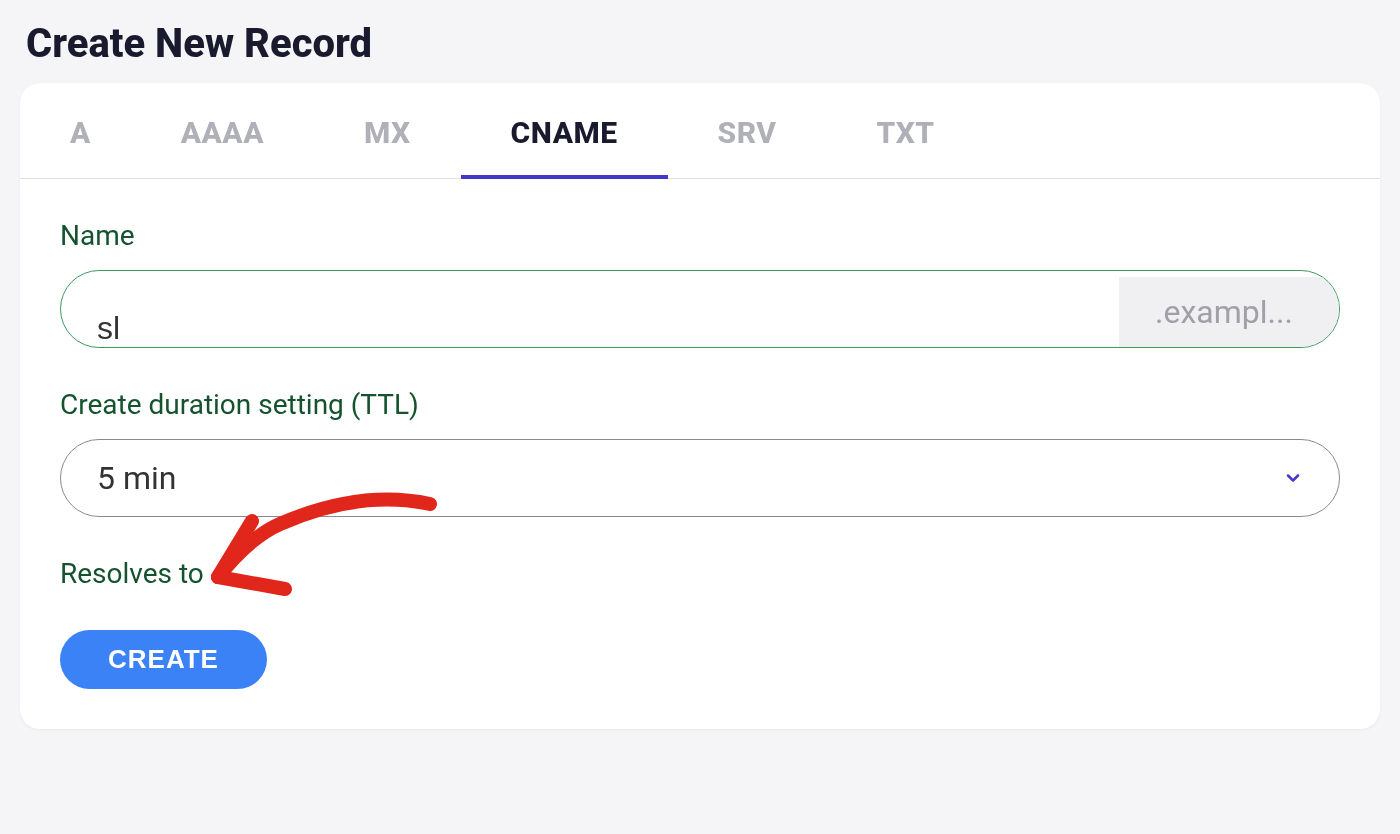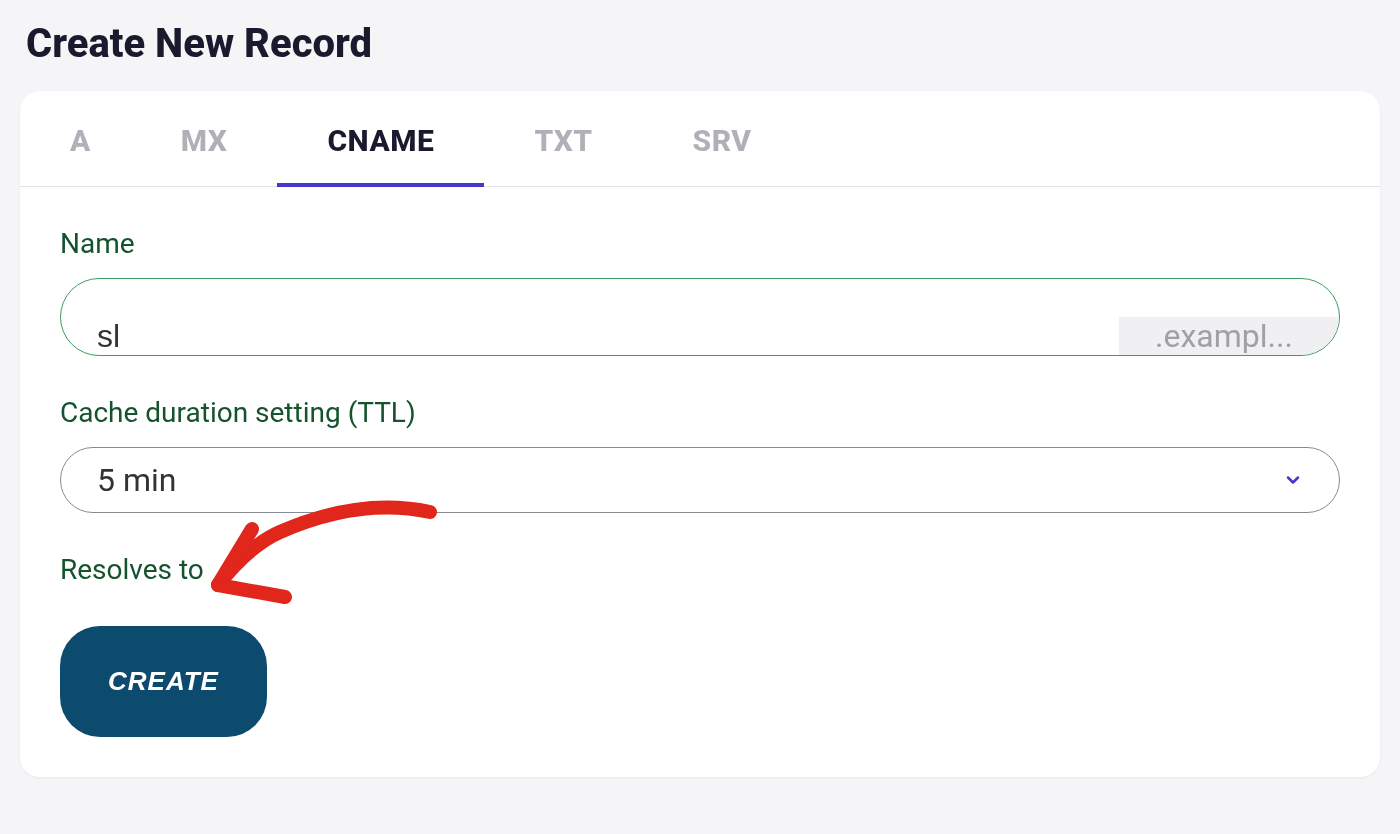--- a/index.html
+++ b/index.html
@@ -13,21 +13,21 @@
       background-color: #f5f5f7;
       padding: 20px;
       width: 1400px;
       height: 834px;
     }
 
     .page-title {
       font-size: 40px;
       font-weight: 800;
       color: #1a1a2e;
-      margin-bottom: 24px;
+      margin-bottom: 16px;
       margin-left: 6px;
     }
 
     .card {
       background: #ffffff;
       border-radius: 20px;
       box-shadow: 0 1px 3px rgba(0, 0, 0, 0.05);
       overflow: visible;
       position: relative;
     }
@@ -98,34 +98,34 @@
       border: none;
       outline: none;
       font-size: 32px;
       padding: 0 36px;
       color: #333;
       background: transparent;
     }
 
     .input-suffix {
       background-color: #f0f0f2;
-      padding: 0 36px;
+      padding: 16px 36px;
       display: flex;
       align-items: center;
       font-size: 32px;
       color: #a0a0a8;
       white-space: nowrap;
       min-width: 220px;
     }
 
     .select-wrapper {
       position: relative;
       border: 1.5px solid #8a8a92;
       border-radius: 40px;
-      height: 66px;
+      height: 78px;
       display: flex;
       align-items: center;
       padding: 0 36px;
       cursor: pointer;
       justify-content: flex-end;
     }
 
     .select-value {
       font-size: 32px;
       color: #333;
@@ -145,30 +145,29 @@
 
     .input-wrapper.resolves {
       border-color: #3a9d5c;
     }
 
     .input-wrapper.resolves input {
       width: 100%;
     }
 
     .create-button {
-      background-color: #0c4a6e;
+      background-color: #3b82f6;
       color: #ffffff;
       border: none;
       border-radius: 40px;
-      padding: 40px 48px;
+      padding: 14px 48px;
       font-size: 26px;
       font-weight: 800;
       letter-spacing: 1px;
       cursor: pointer;
-      font-style: italic;
     }
 
     .annotation-arrow {
       position: absolute;
       top: 280px;
       left: 180px;
       width: 260px;
       height: 140px;
       pointer-events: none;
       z-index: 10;
@@ -181,38 +180,39 @@
   </style>
 </head>
 <body>
 
 <h1 class="page-title">Create New Record</h1>
 
 <div class="card">
 
   <div class="tabs">
     <div class="tab">A</div>
+    <div class="tab">AAAA</div>
     <div class="tab">MX</div>
     <div class="tab active">CNAME</div>
+    <div class="tab">SRV</div>
     <div class="tab">TXT</div>
-    <div class="tab">SRV</div>
   </div>
 
   <div class="form-body">
 
     <div class="form-group">
       <label class="form-label">Name</label>
       <div class="input-wrapper">
         <input type="text" value="sl" style="">
         <div class="input-suffix">.exampl...</div>
       </div>
     </div>
 
     <div class="form-group">
-      <label class="form-label">Cache duration setting (TTL)</label>
+      <label class="form-label">Create duration setting (TTL)</label>
       <div class="select-wrapper">
         <span class="select-value">5 min</span>
         <span class="chevron-icon">
           <svg viewBox="0 0 24 24" fill="none" stroke="#4338ca" stroke-width="3" stroke-linecap="round" stroke-linejoin="round">
             <polyline points="6 9 12 15 18 9"></polyline>
           </svg>
         </span>
       </div>
     </div>
 

